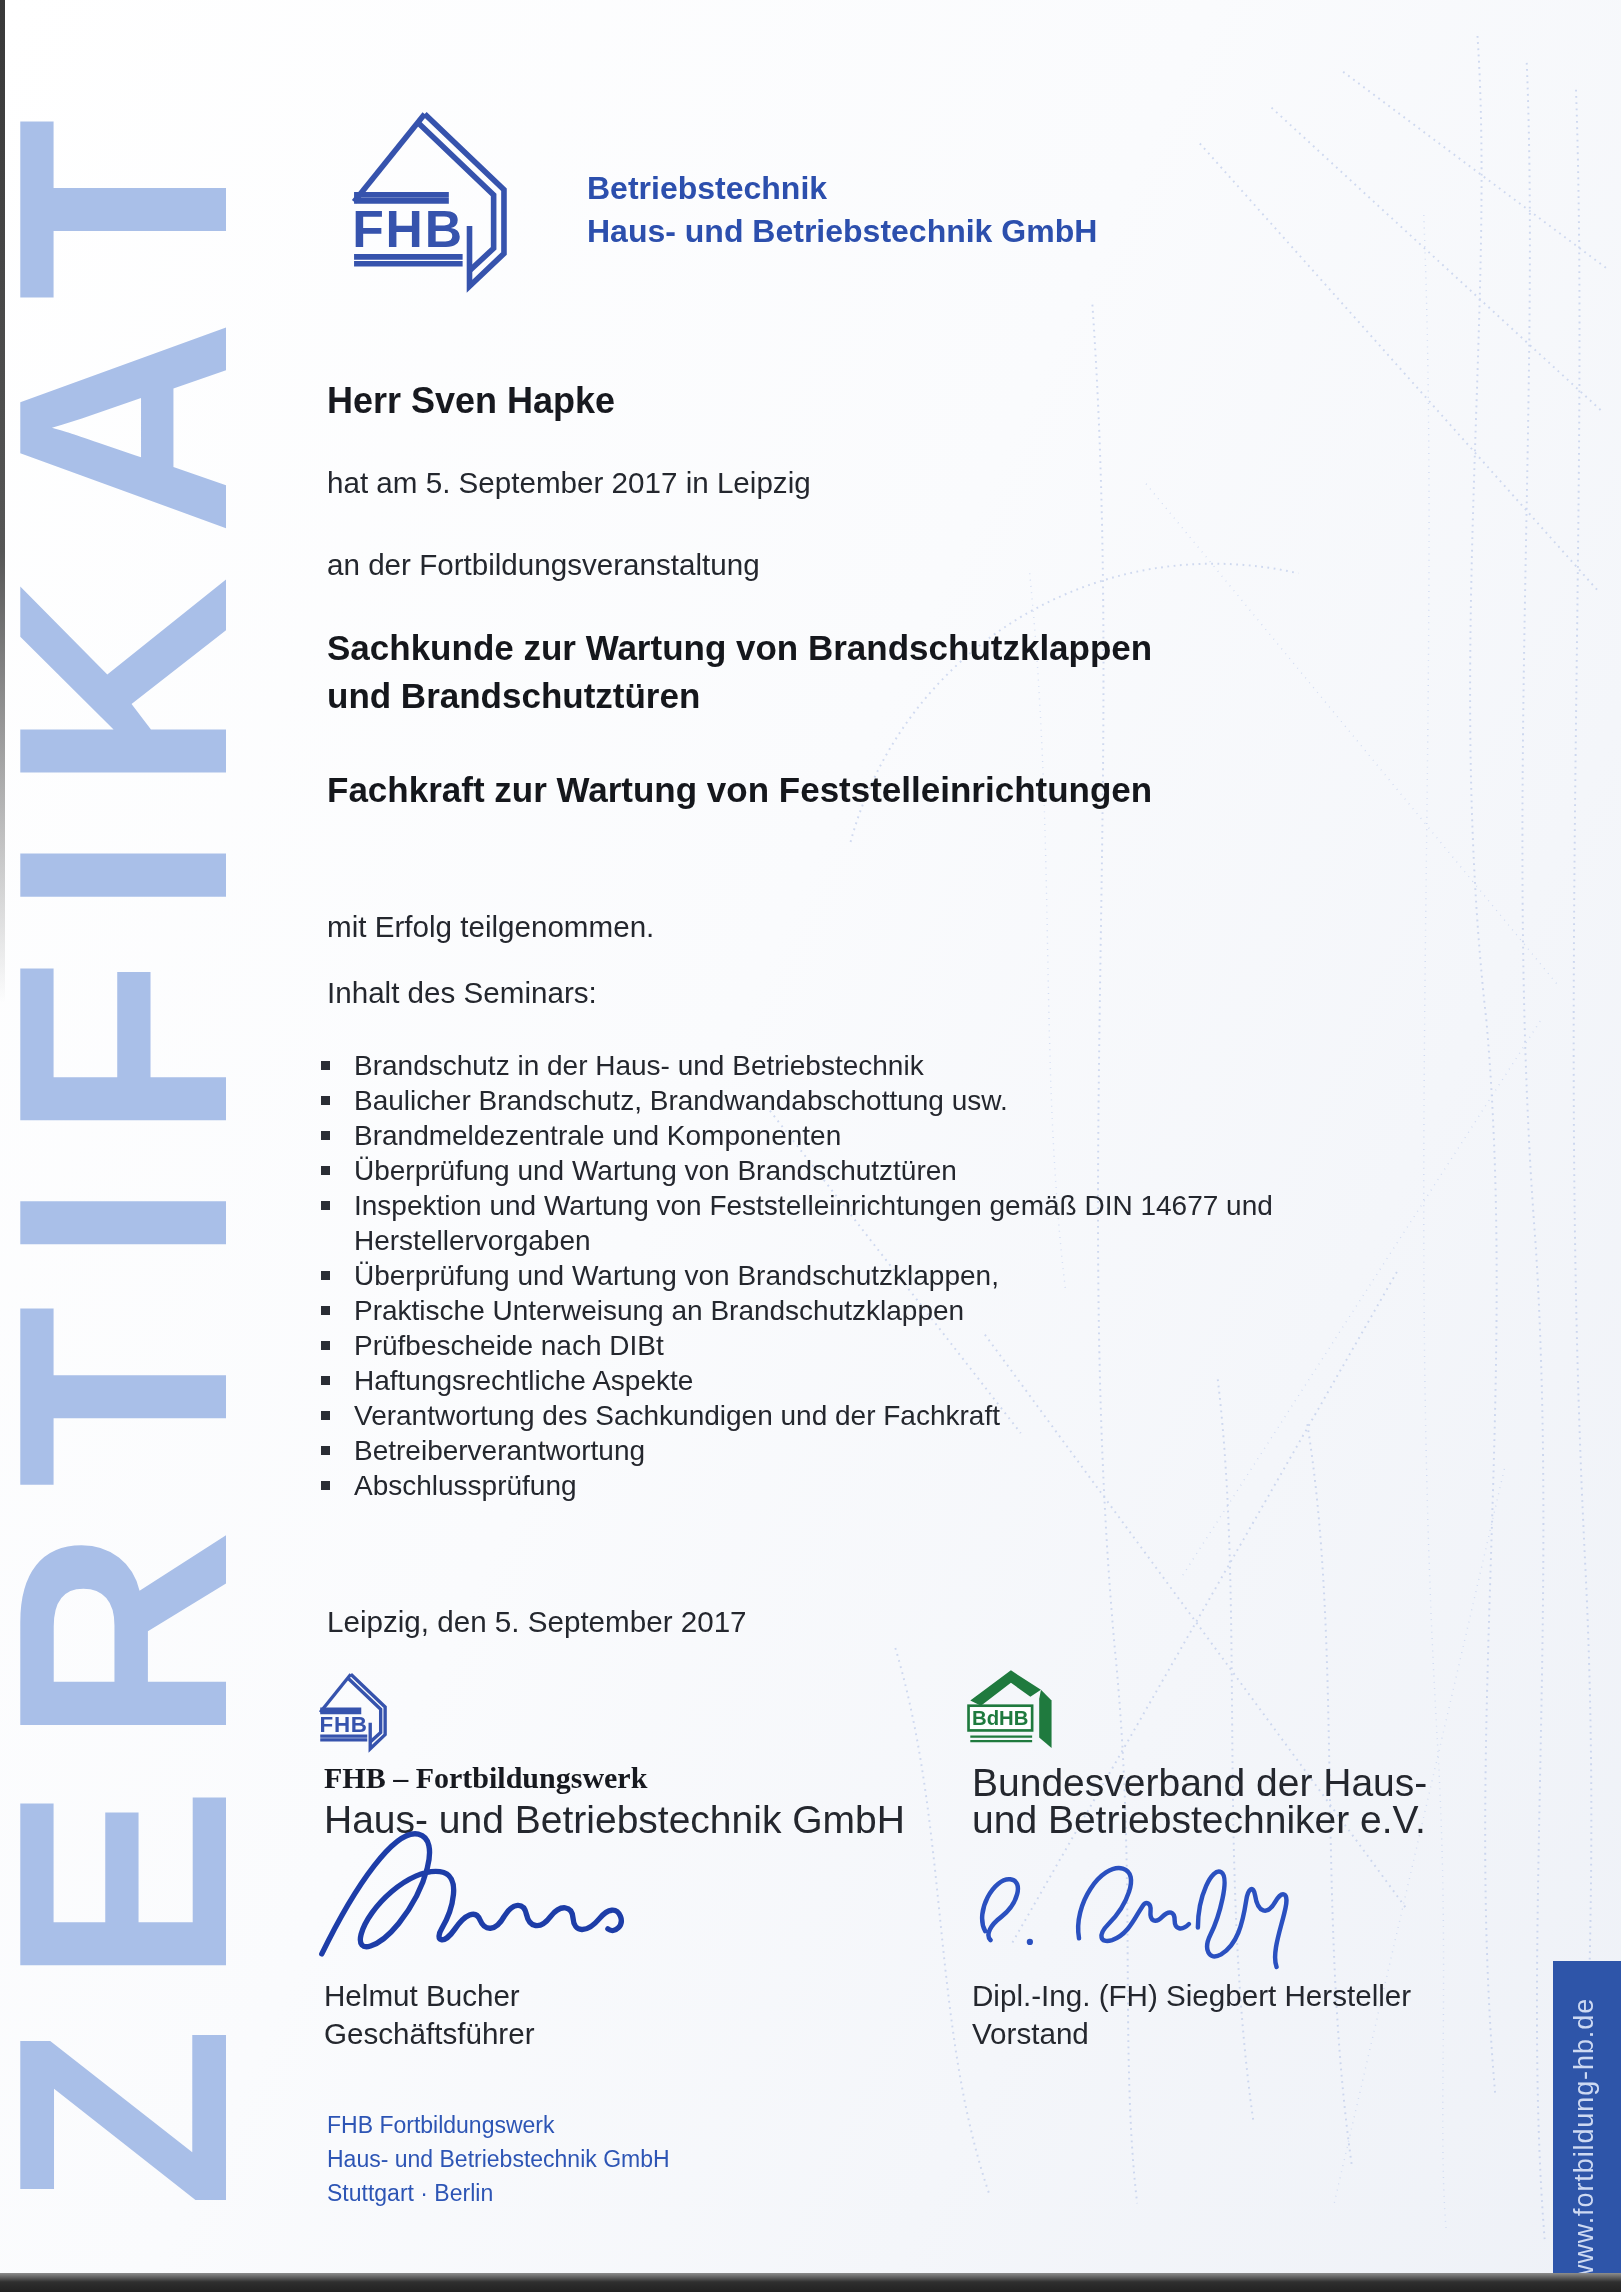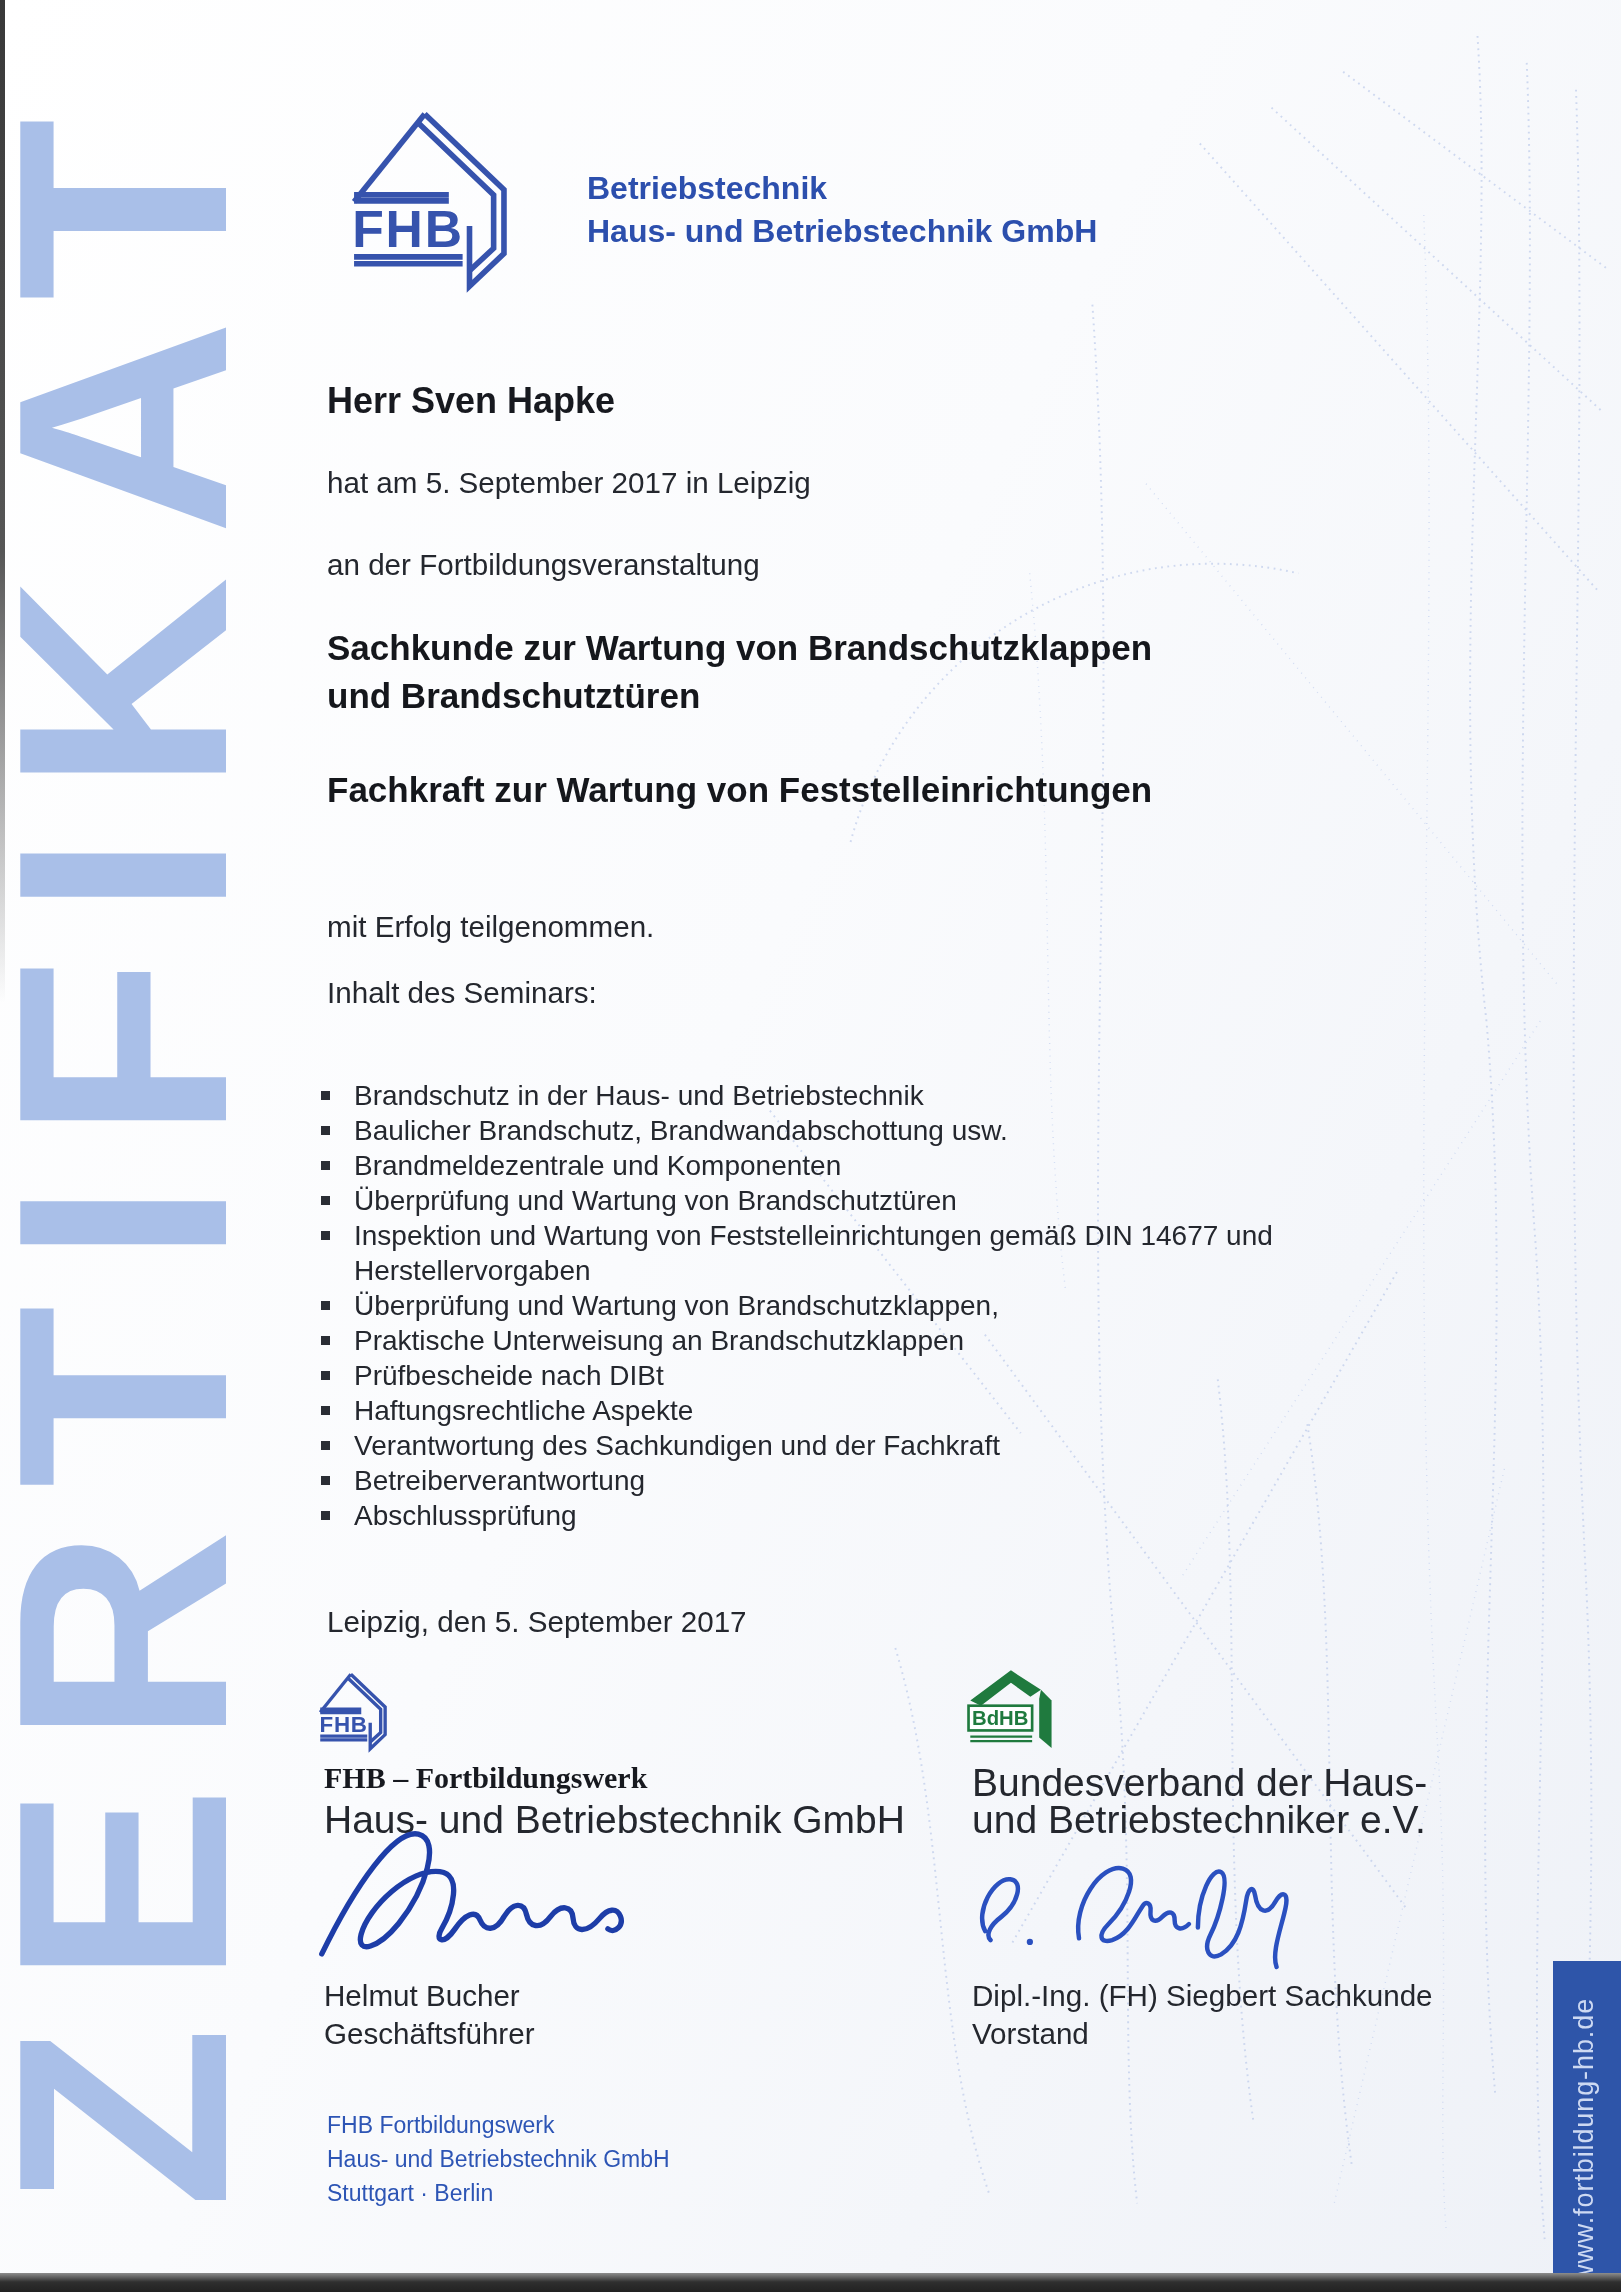--- a/index.html
+++ b/index.html
@@ -11,21 +11,21 @@
   .watermark{position:absolute;left:-27px;top:2209px;transform:rotate(-90deg);
     transform-origin:0 0;white-space:nowrap;font-size:299px;font-weight:700;
     letter-spacing:41px;line-height:299px;color:#a9bfe8;}
   
   .orgname{font-size:32px;font-weight:700;color:#2c4fad;white-space:nowrap;}
   
   .recipient{font-size:36px;font-weight:700;color:#17191f;white-space:nowrap;}
   .body-line{font-size:29.6px;color:#24272e;white-space:nowrap;}
   .title-line{font-size:35px;font-weight:700;color:#15171c;white-space:nowrap;}
   
-  .bullets{left:321px;top:1048px;width:1137px;margin-top:30px;}
+  .bullets{left:321px;top:1048px;width:1137px;}
   .bullet{display:flex;align-items:flex-start;font-size:28px;line-height:35px;color:#24272e;}
   .bullet .sq{flex:none;width:9px;height:9px;margin:12.5px 24px 0 0;background:#2a2d34;}
   
   .col-org-b{font-size:30px;font-weight:700;color:#17191f;white-space:nowrap;font-family:Liberation Serif, serif;}
   .col-org{font-size:39px;color:#24272e;white-space:nowrap;}
   .col-name{font-size:29.6px;color:#24272e;white-space:nowrap;}
   
   .footer-addr{font-size:23px;line-height:34px;color:#2d55b5;white-space:nowrap;}
   
   .stripe{left:1553px;top:1961px;width:68px;height:331px;background:#2e55a9;}
@@ -196,21 +196,21 @@
       <path d="M30 102 C 18 80, 40 42, 58 44 C 74 46, 66 72, 48 86 C 36 95, 30 106, 36 112"></path>
       <circle cx="80" cy="114" r="3.5" fill="#2a50c0" stroke="none"></circle>
       <path d="M135 110 C 128 72, 160 26, 184 32 C 204 38, 188 74, 168 94 C 156 106, 158 116, 172 112
                C 190 106, 198 86, 206 74 C 210 68, 216 70, 215 80 C 214 90, 220 94, 228 86
                C 236 78, 242 80, 242 90 C 242 100, 250 102, 258 94"></path>
       <path d="M268 98 C 268 62, 284 30, 294 36 C 304 42, 292 86, 282 106 C 274 122, 280 136, 294 128
                C 312 117, 318 94, 322 68 C 324 54, 330 50, 332 62 C 335 82, 346 84, 354 70
                C 362 56, 370 58, 366 76 C 362 96, 350 126, 356 142"></path>
     </g>
   </svg>
-  <div class="abs col-name" style="left:972px;top:1979px">Dipl.-Ing. (FH) Siegbert Sachkunde</div>
+  <div class="abs col-name" style="left:972px;top:1979px">Dipl.-Ing. (FH) Siegbert Hersteller</div>
   <div class="abs col-name" style="left:972px;top:2017px">Vorstand</div>
 
   <div class="abs footer-addr" style="left:327px;top:2108px">
     <div>FHB Fortbildungswerk</div>
     <div>Haus- und Betriebstechnik GmbH</div>
     <div>Stuttgart · Berlin</div>
   </div>
 
   <div class="abs stripe"></div>
   <div class="stripe-url">www.fortbildung-hb.de</div>

